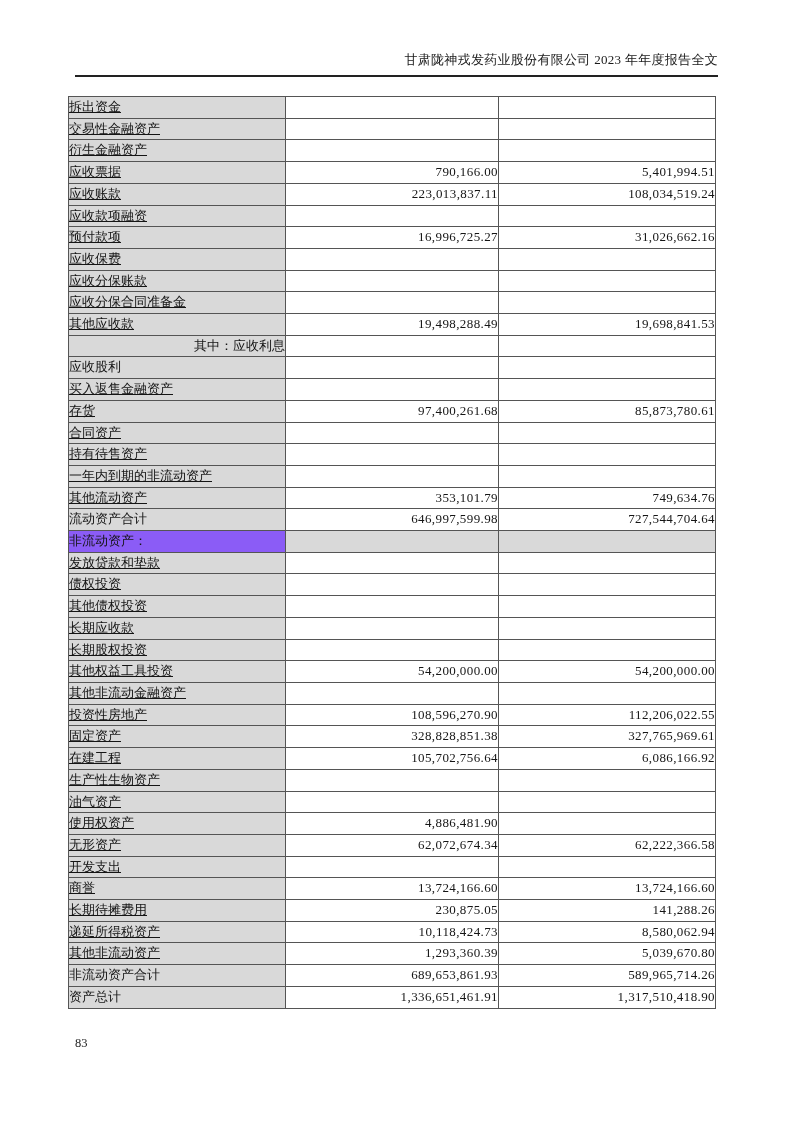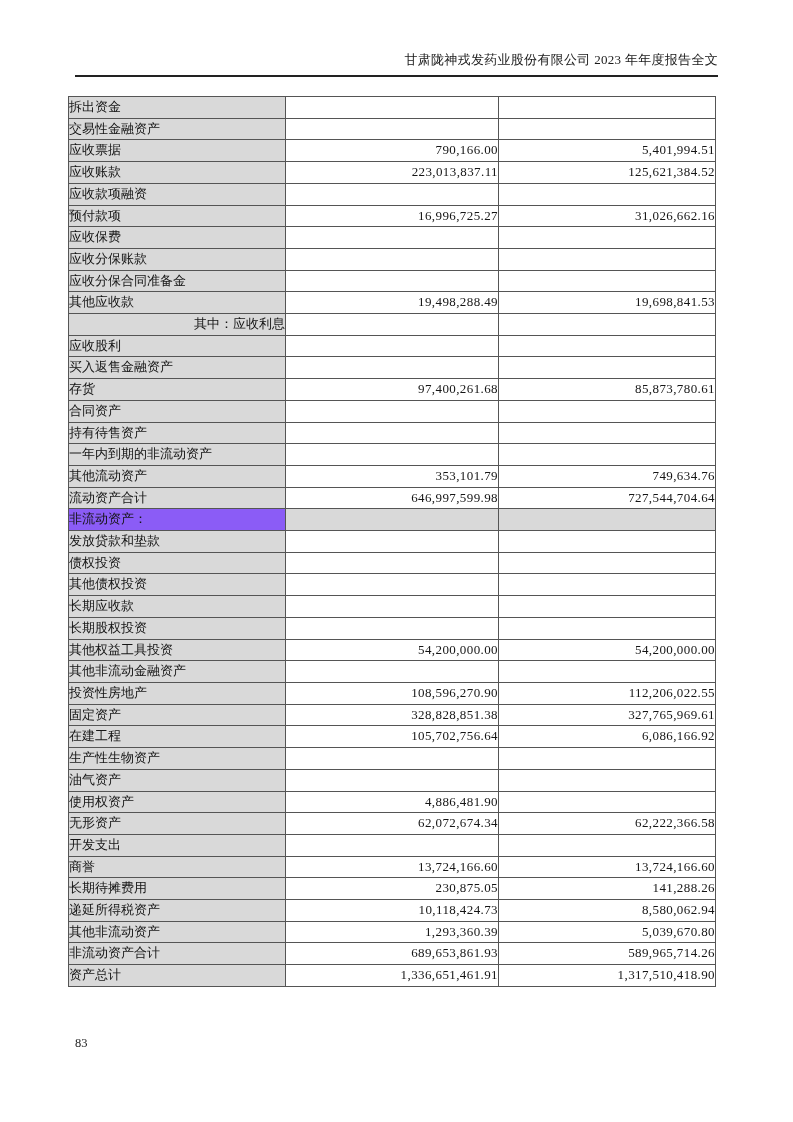--- a/index.html
+++ b/index.html
@@ -70,21 +70,21 @@
   td.num {
     text-align: right;
     padding-right: 8px;
     font-size: 12.5px;
     letter-spacing: 0.4px;
     color: #151515;
     background: #ffffff;
   }
   tr.section-row td.num { background: #d9d9d9; }
   .ind0 { padding-left: 5px; }
-  .ind1 { padding-left: 19px; }
+  .ind1 { padding-left: 19px; text-decoration: underline; }
   .ind2 { padding-left: 33px; text-align: right; }
   .ind3 { padding-left: 69px; }
   .page-number {
     position: absolute;
     top: 1036px;
     left: 75px;
     width: 643px;
     text-align: left;
     font-size: 12.5px;
     color: #222222;
@@ -111,28 +111,33 @@
             <td class="label ind1">拆出资金</td>
             <td class="num"></td>
             <td class="num"></td>
           </tr>
           <tr>
             <td class="label ind1">交易性金融资产</td>
             <td class="num"></td>
             <td class="num"></td>
           </tr>
           <tr>
+            <td class="label ind1">衍生金融资产</td>
+            <td class="num"></td>
+            <td class="num"></td>
+          </tr>
+          <tr>
             <td class="label ind1">应收票据</td>
             <td class="num">790,166.00</td>
             <td class="num">5,401,994.51</td>
           </tr>
           <tr>
             <td class="label ind1">应收账款</td>
             <td class="num">223,013,837.11</td>
-            <td class="num">125,621,384.52</td>
+            <td class="num">108,034,519.24</td>
           </tr>
           <tr>
             <td class="label ind1">应收款项融资</td>
             <td class="num"></td>
             <td class="num"></td>
           </tr>
           <tr>
             <td class="label ind1">预付款项</td>
             <td class="num">16,996,725.27</td>
             <td class="num">31,026,662.16</td>

